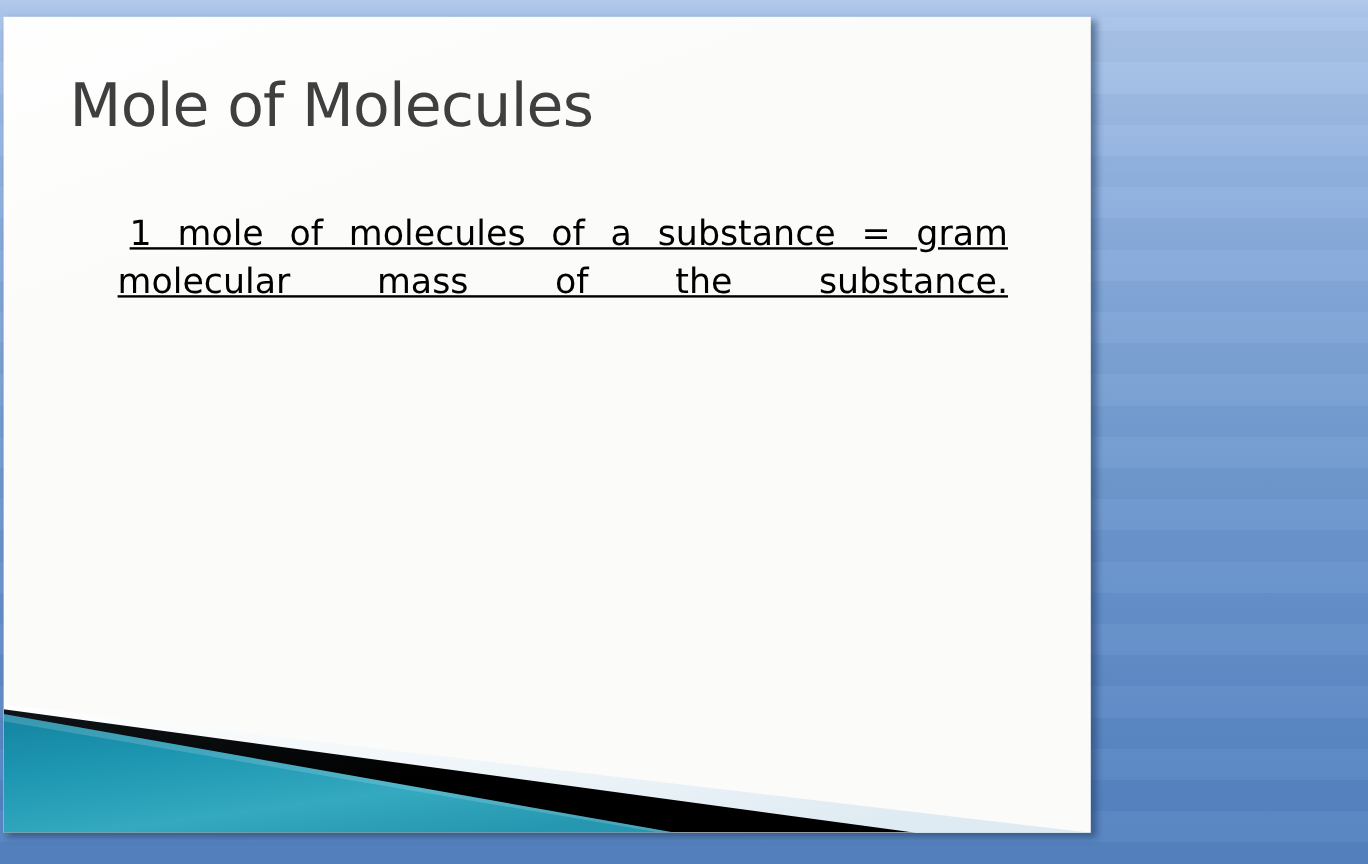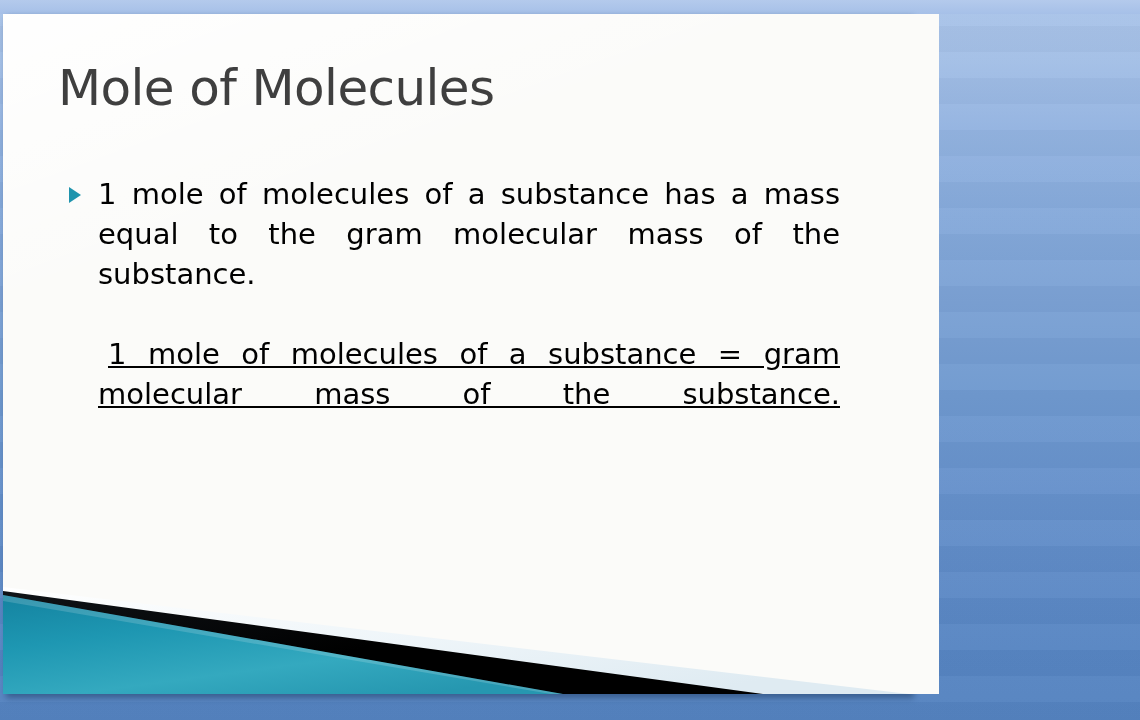--- a/index.html
+++ b/index.html
@@ -56,21 +56,20 @@
     transform: translate(3px, 3px);
   }
   #slide {
     position: absolute;
     left: 3px;
     top: 14px;
     width: 906px;
     height: 680px;
     background: #fbfbf9;
     overflow: hidden;
-    padding-left: 30px;
   }
   
   #slide-sheen {
     position: absolute;
     inset: 0;
     background: linear-gradient(160deg, rgba(255,255,255,0.9) 0%, rgba(250,250,248,0) 30%);
     pointer-events: none;
   }
 
   
@@ -162,24 +161,20 @@
   <div id="slide-shadow"></div>
 
   <div id="slide">
 
     <div id="slide-sheen"></div>
 
     <div id="title">Mole of Molecules</div>
 
     <div id="body-block">
 
-      <div class="para bulleted">
-        <span class="bullet-marker"></span>
-        <span class="para-text">1 mole of molecules of a substance has a mass equal to the gram molecular mass of the substance.</span>
-      </div>
 
       <div class="para plain">
         <span class="para-text">1 mole of molecules of a substance = gram molecular mass of the substance.</span>
       </div>
 
     </div>
 
     <div id="corner-decor">
       <svg width="906" height="125" viewBox="0 0 906 125" xmlns="http://www.w3.org/2000/svg">
         <defs>

